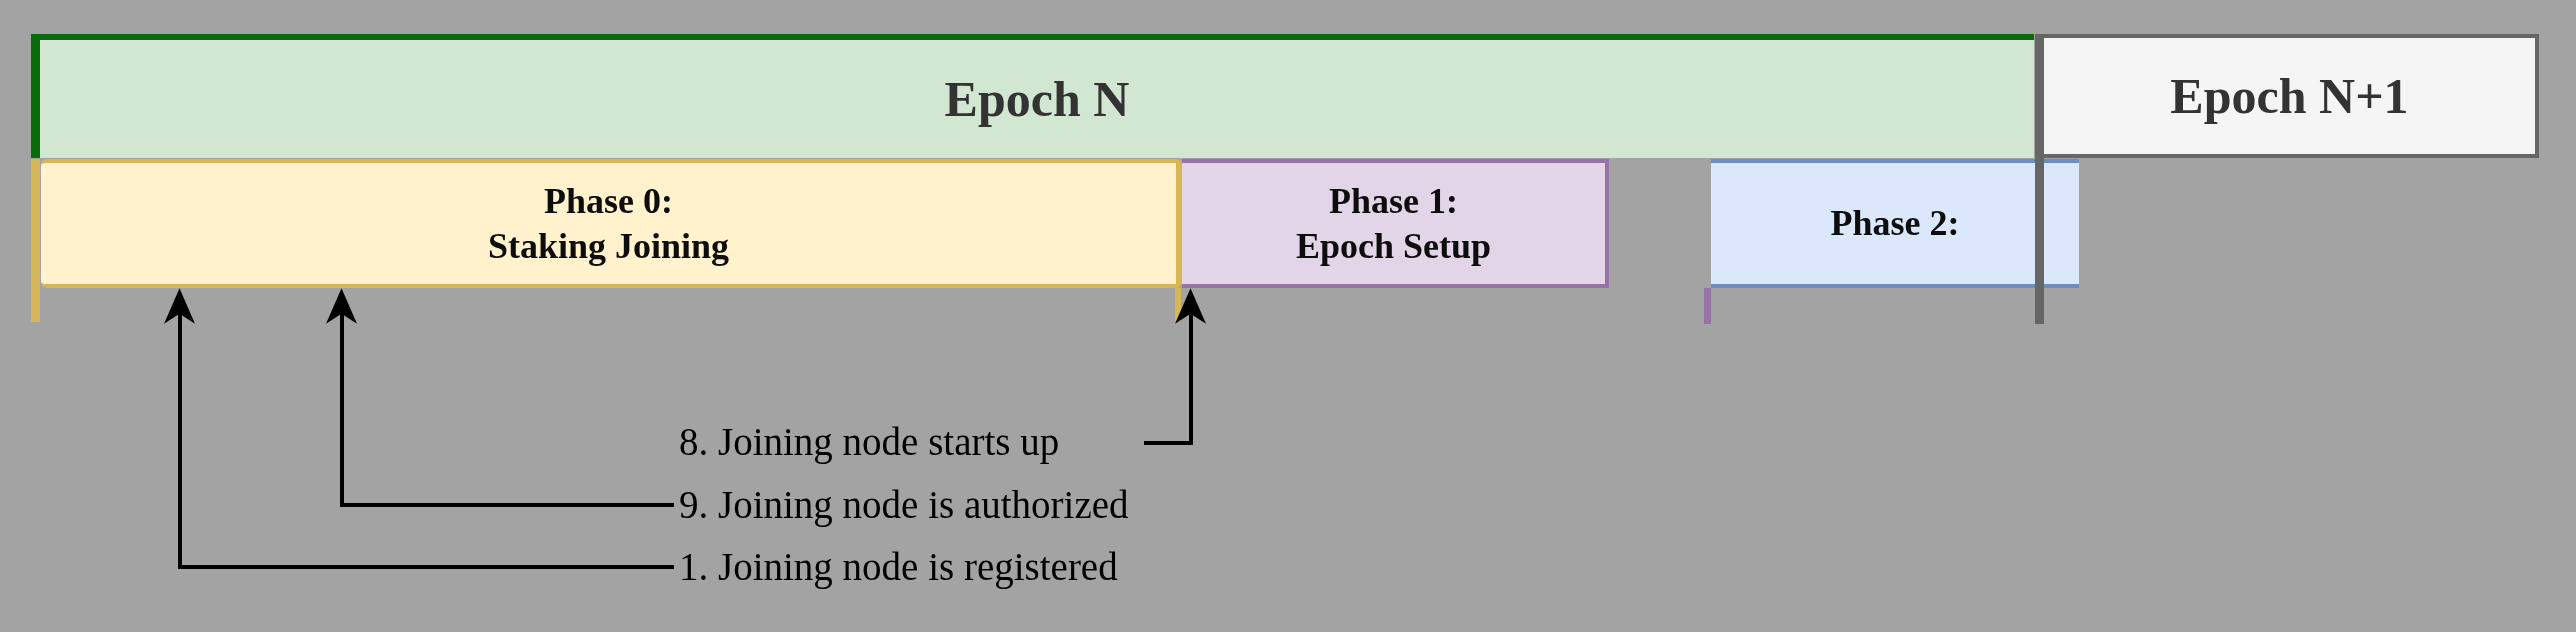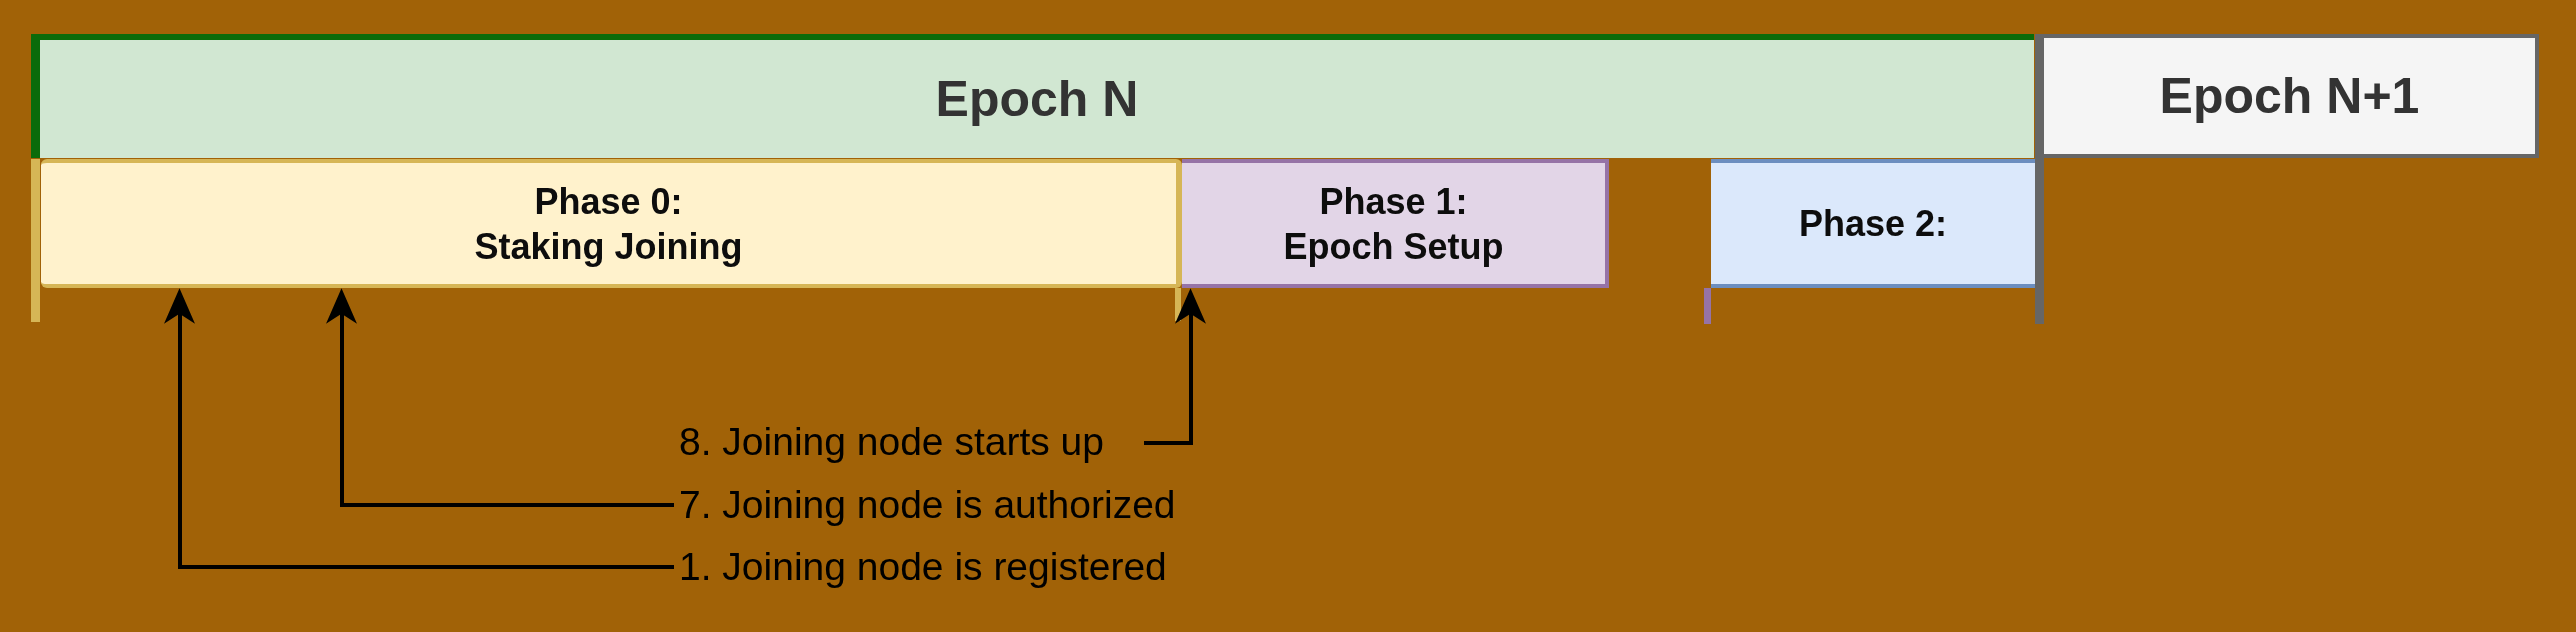--- a/index.html
+++ b/index.html
@@ -4,22 +4,22 @@
 <style>
   html, body {
     margin: 0;
     padding: 0;
     background: #ffffff;
   }
   .canvas {
     position: relative;
     width: 2576px;
     height: 632px;
-    background: #a16207;
-    font-family: Liberation Sans, sans-serif;
+    background: #a3a3a3;
+    font-family: Liberation Serif, serif;
     overflow: hidden;
   }
   .box {
     position: absolute;
     box-sizing: border-box;
     display: flex;
     align-items: center;
     justify-content: center;
     text-align: center;
   }
@@ -56,21 +56,21 @@
     border-radius: 6px;
   }
   .phase-1 {
     left: 1182px; width: 427px;
     background: #e2d5e7;
     border-top: 4.7px solid #9673a6;
     border-bottom: 4.7px solid #9673a6;
     border-right: 4.7px solid #9673a6;
   }
   .phase-2 {
-    left: 1711px; width: 324px;
+    left: 1711px; width: 368px;
     background: #dbe8fb;
     border-top: 4.7px solid #6c8ebf;
     border-bottom: 4.7px solid #6c8ebf;
   }
   .phase-label {
     font-size: 36px;
     font-weight: bold;
     color: #0d0d0d;
     line-height: 45px;
     white-space: nowrap;
@@ -151,17 +151,17 @@
   <div class="line" style="left:340px; top:311px; width:3.9px; height:195px;"></div>
   <div class="line" style="left:340px; top:503px; width:334px; height:3.9px;"></div>
 
   <svg class="arrowhead" style="left:1175px; top:288px;" viewBox="0 0 40 46">
     <polygon points="20,0 40,46 20,33 0,46" fill="#000000"></polygon>
   </svg>
   <div class="line" style="left:1189px; top:311px; width:3.9px; height:133px;"></div>
   <div class="line" style="left:1144px; top:441px; width:49px; height:3.9px;"></div>
 
   <div class="note" style="top:417px;">8. Joining node starts up</div>
-  <div class="note" style="top:480px;">7. Joining node is authorized</div>
+  <div class="note" style="top:480px;">9. Joining node is authorized</div>
   <div class="note" style="top:542px;">1. Joining node is registered</div>
 
 </div>
 
 
 </body></html>

